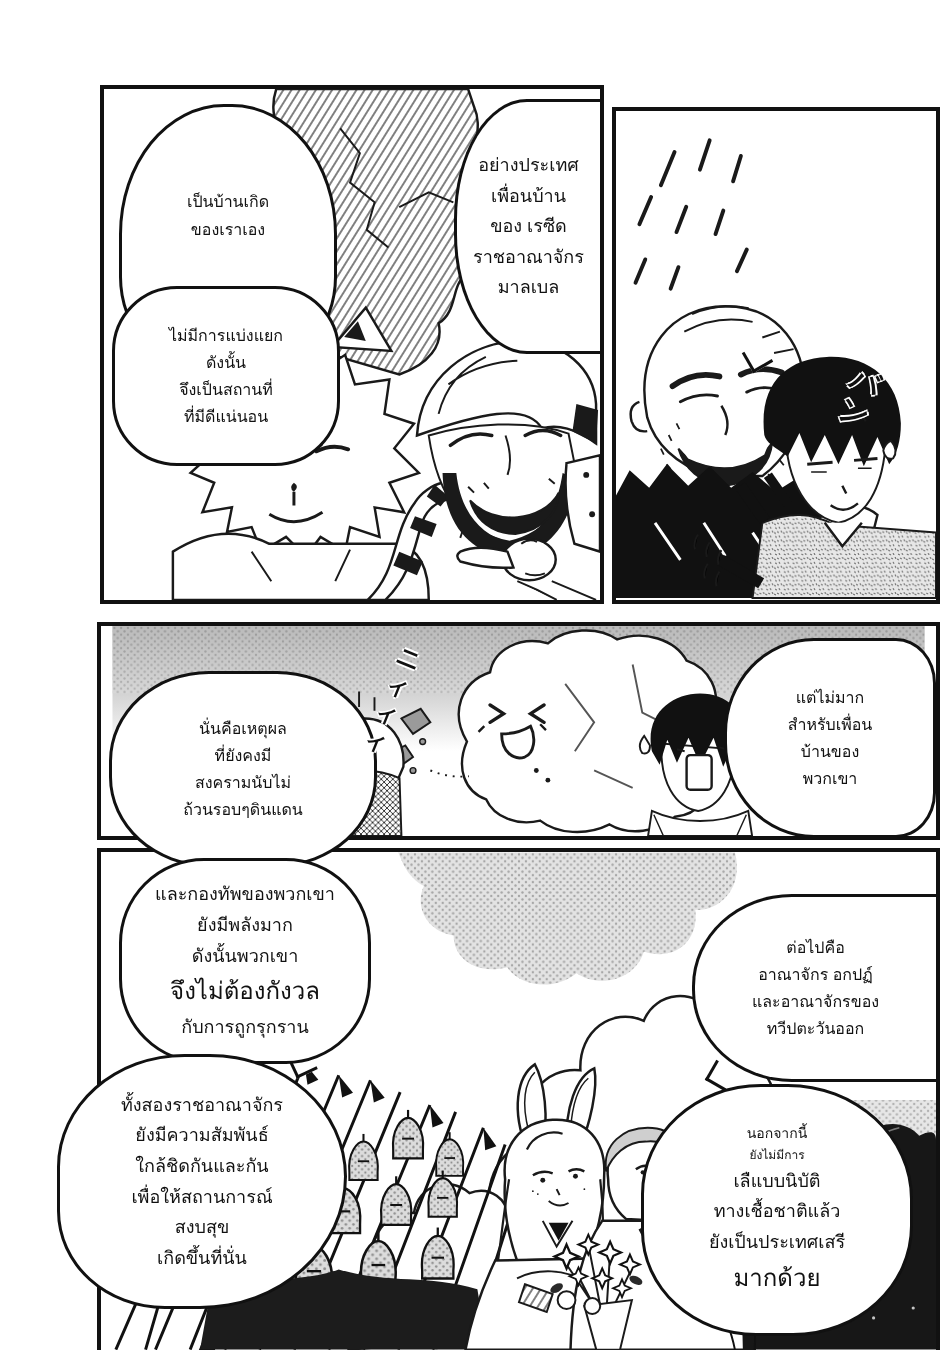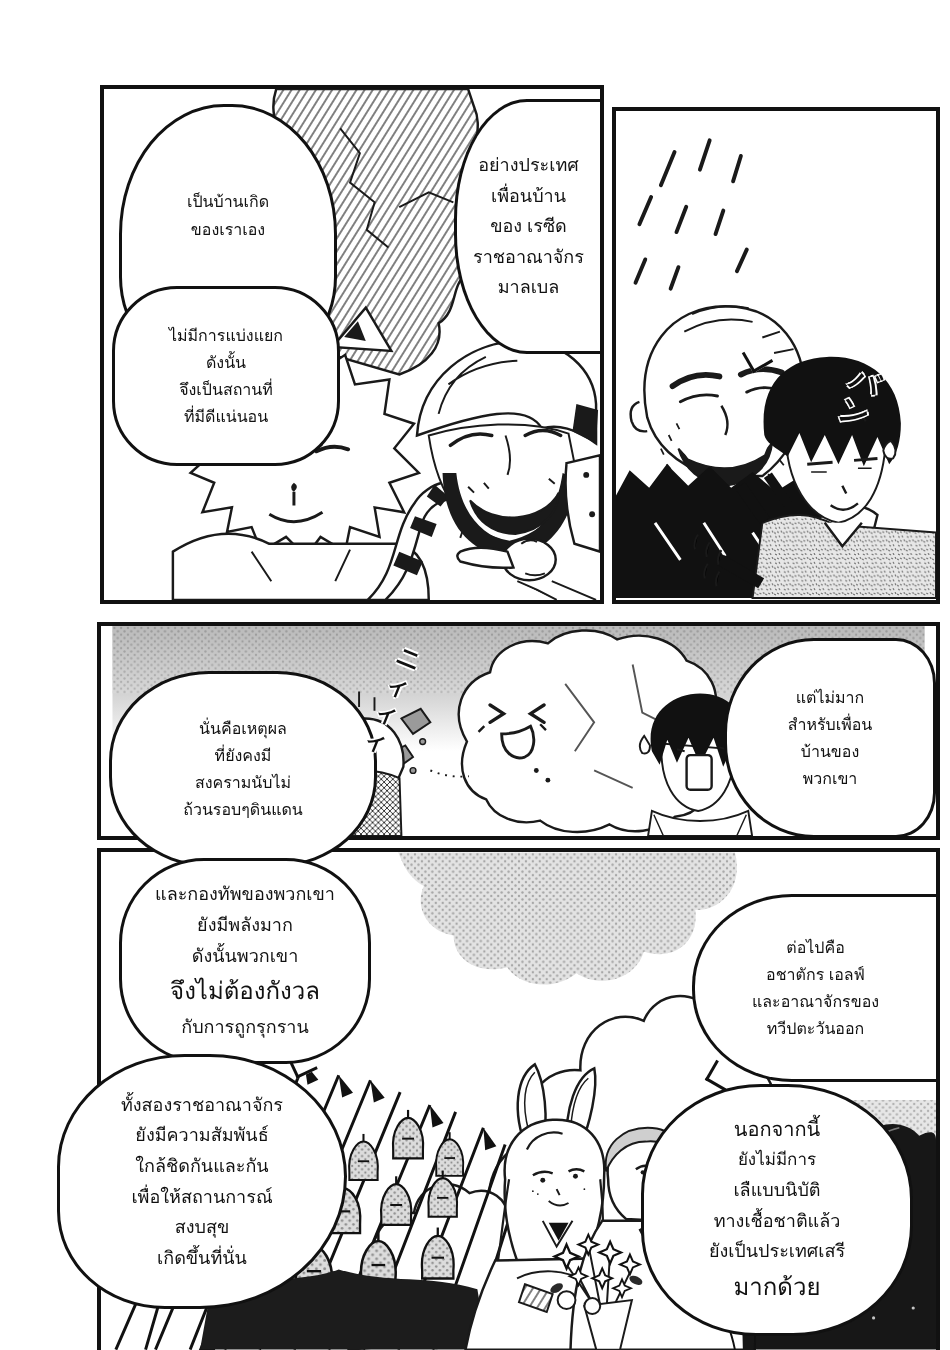--- a/index.html
+++ b/index.html
@@ -345,29 +345,29 @@
       <div class="bline" style="font-size:18px">ทั้งสองราชอาณาจักร</div>
       <div class="bline" style="font-size:18px">ยังมีความสัมพันธ์</div>
       <div class="bline" style="font-size:18px">ใกล้ชิดกันและกัน</div>
       <div class="bline" style="font-size:18px">เพื่อให้สถานการณ์</div>
       <div class="bline" style="font-size:18px">สงบสุข</div>
       <div class="bline" style="font-size:18px">เกิดขึ้นที่นั่น</div>
     </div>
 
     <div class="bubble" style="right:0;top:42px;width:244px;height:188px;border-right:none;border-radius:100px 0 0 100px / 92px 0 0 92px;">
       <div class="bline">ต่อไปคือ</div>
-      <div class="bline">อชาตักร เอลฟ์</div>
+      <div class="bline">อาณาจักร อกปฏ์</div>
       <div class="bline">และอาณาจักรของ</div>
       <div class="bline">ทวีปตะวันออก</div>
     </div>
     <div class="tail" style="left:608px;top:212px;transform:rotate(120deg);"></div>
 
     <div class="bubble" style="left:540px;top:232px;width:272px;height:252px;border-radius:120px 125px 120px 115px / 110px 115px 110px 105px;">
-      <div class="bline" style="font-size:20px">นอกจากนี้</div>
-      <div class="bline" style="font-size:17px">ยังไม่มีการ</div>
+      <div class="bline" style="font-size:14px">นอกจากนี้</div>
+      <div class="bline" style="font-size:12px">ยังไม่มีการ</div>
       <div class="bline" style="font-size:18px">เลืแบบนิบัติ</div>
       <div class="bline" style="font-size:18px">ทางเชื้อชาติแล้ว</div>
       <div class="bline" style="font-size:18px">ยังเป็นประเทศเสรี</div>
       <div class="bline" style="font-size:24px">มากด้วย</div>
     </div>
   </div>
 
 </div>
 
 </body></html>

